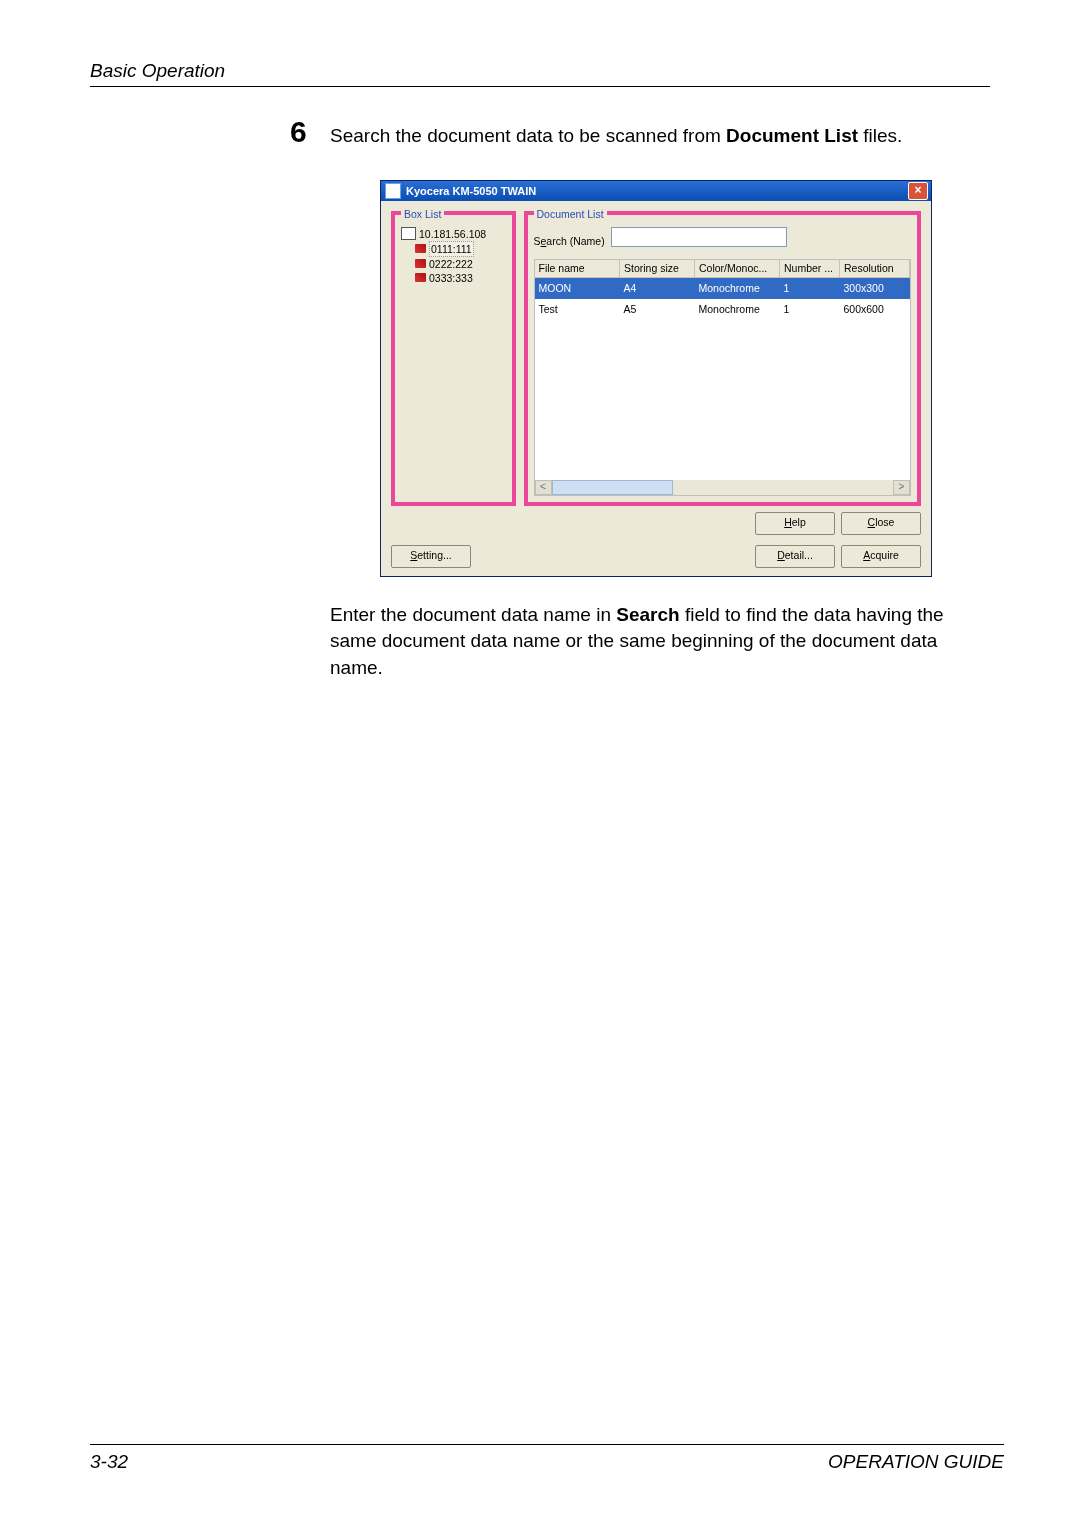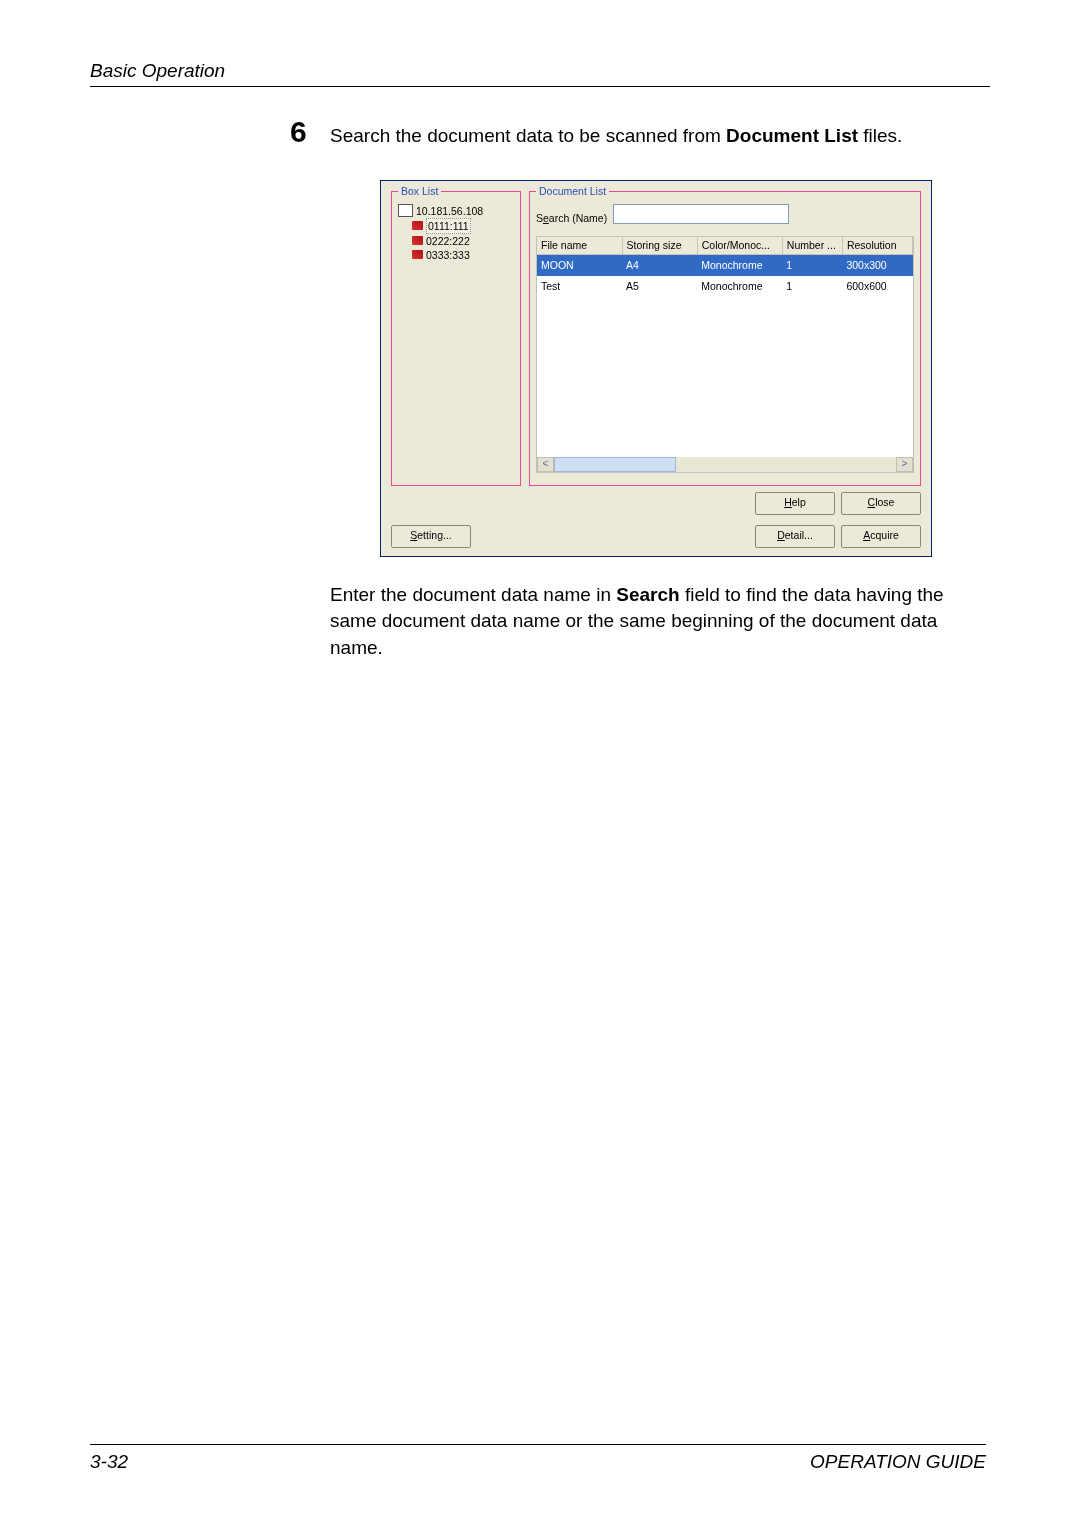--- a/index.html
+++ b/index.html
@@ -91,21 +91,21 @@
     border-radius: 2px;
   }
   .dialog-body {
     padding: 10px 10px 8px 10px;
   }
   .top-row {
     display: flex;
     gap: 8px;
   }
   .fieldset {
-    border: 1px solid #ec4899;
+    border: 4px solid #ec4899;
     position: relative;
     padding: 12px 6px 6px 6px;
     box-sizing: border-box;
   }
   .fieldset-legend {
     position: absolute;
     top: -7px;
     left: 6px;
     background: #ece9d8;
     color: #2a4db9;
@@ -254,21 +254,21 @@
   .wbtn .u { text-decoration: underline; }
   .spacer { flex: 1; }
   .after-text {
     margin-left: 240px;
     margin-right: 10px;
     font-size: 19px;
     line-height: 1.4;
   }
   .footer {
     position: absolute;
-    left: 90px; right: 94px; bottom: 55px;
+    left: 90px; right: 76px; bottom: 55px;
     border-top: 1px solid #000;
     padding-top: 6px;
     display: flex;
     justify-content: space-between;
     font-style: italic;
     font-size: 19px;
   }
 </style>
 </head>
 <body>
@@ -280,20 +280,25 @@
 
   <div class="step-row">
     <div class="step-num">6</div>
     <div class="step-text">
       <span>Search the document data to be scanned from </span><b>Document List</b><span> files.</span>
     </div>
   </div>
 
   <div class="dialog-wrap">
     <div class="dialog">
+      <div class="titlebar">
+        <span class="title-icon"></span>
+        <span class="title-text">Kyocera KM-5050 TWAIN</span>
+        <span class="close-btn">×</span>
+      </div>
       <div class="dialog-body">
         <div class="top-row">
           <div class="fieldset box-list">
             <div class="fieldset-legend">Box List</div>
             <div class="tree">
               <div class="tree-root">
                 <span class="conn-icon"></span>
                 <span>10.181.56.108</span>
               </div>
               <div class="tree-child">

